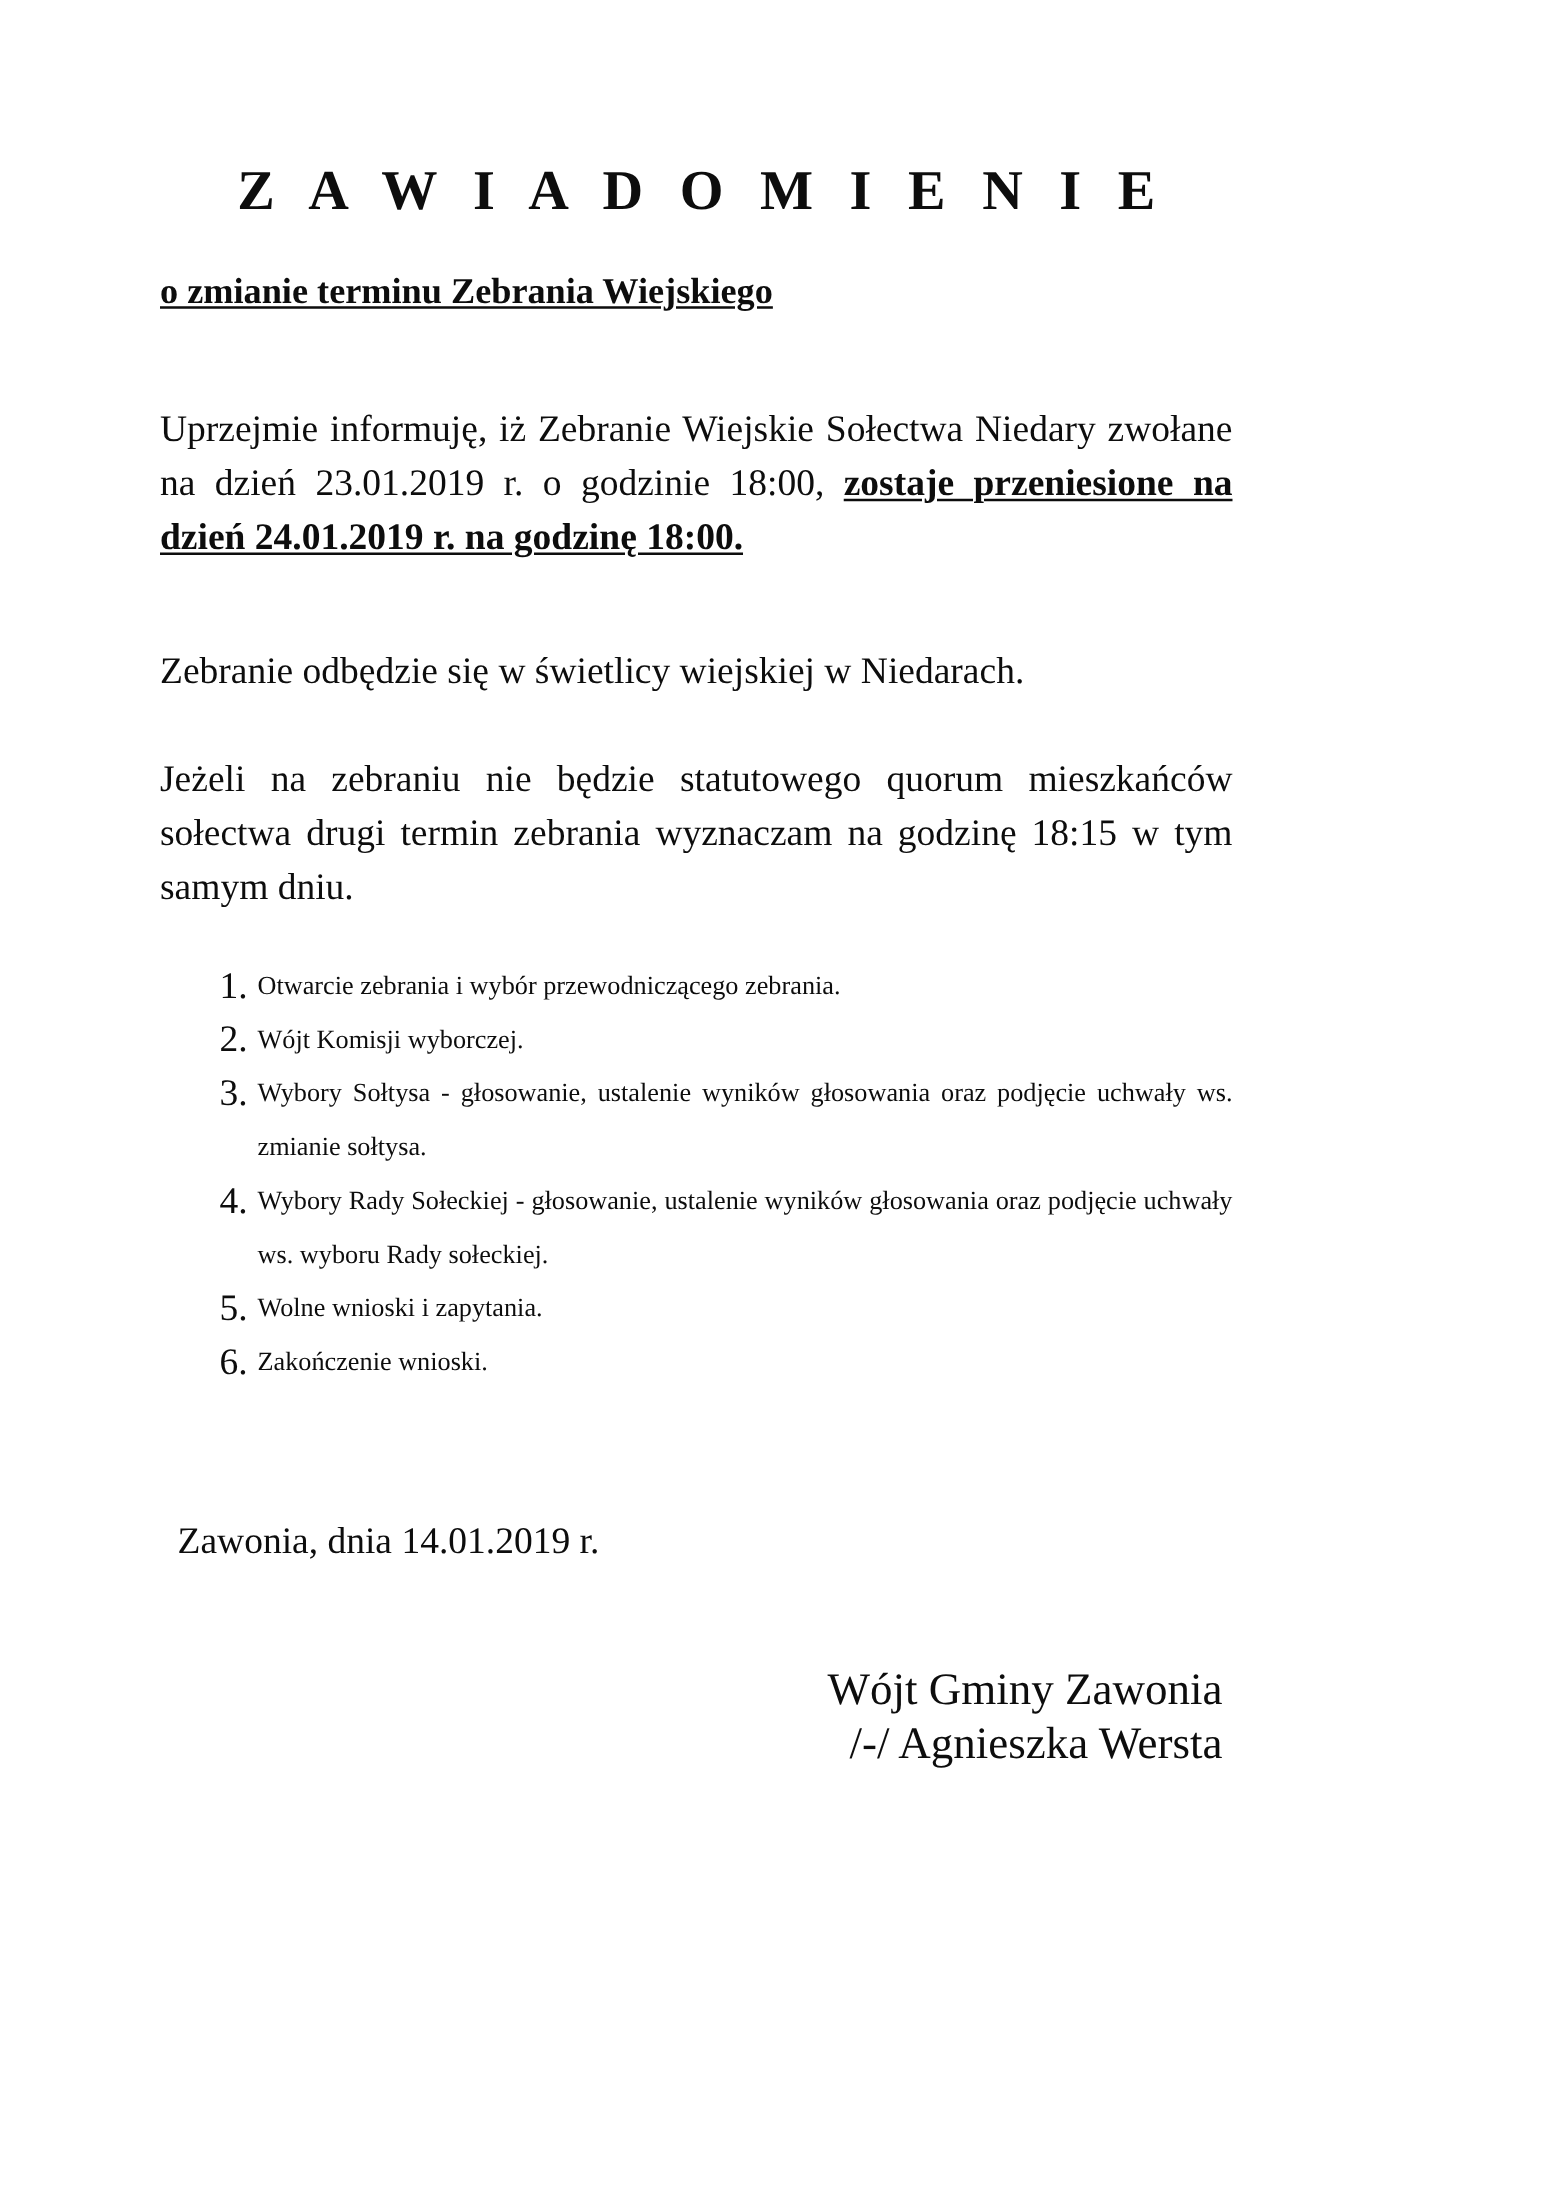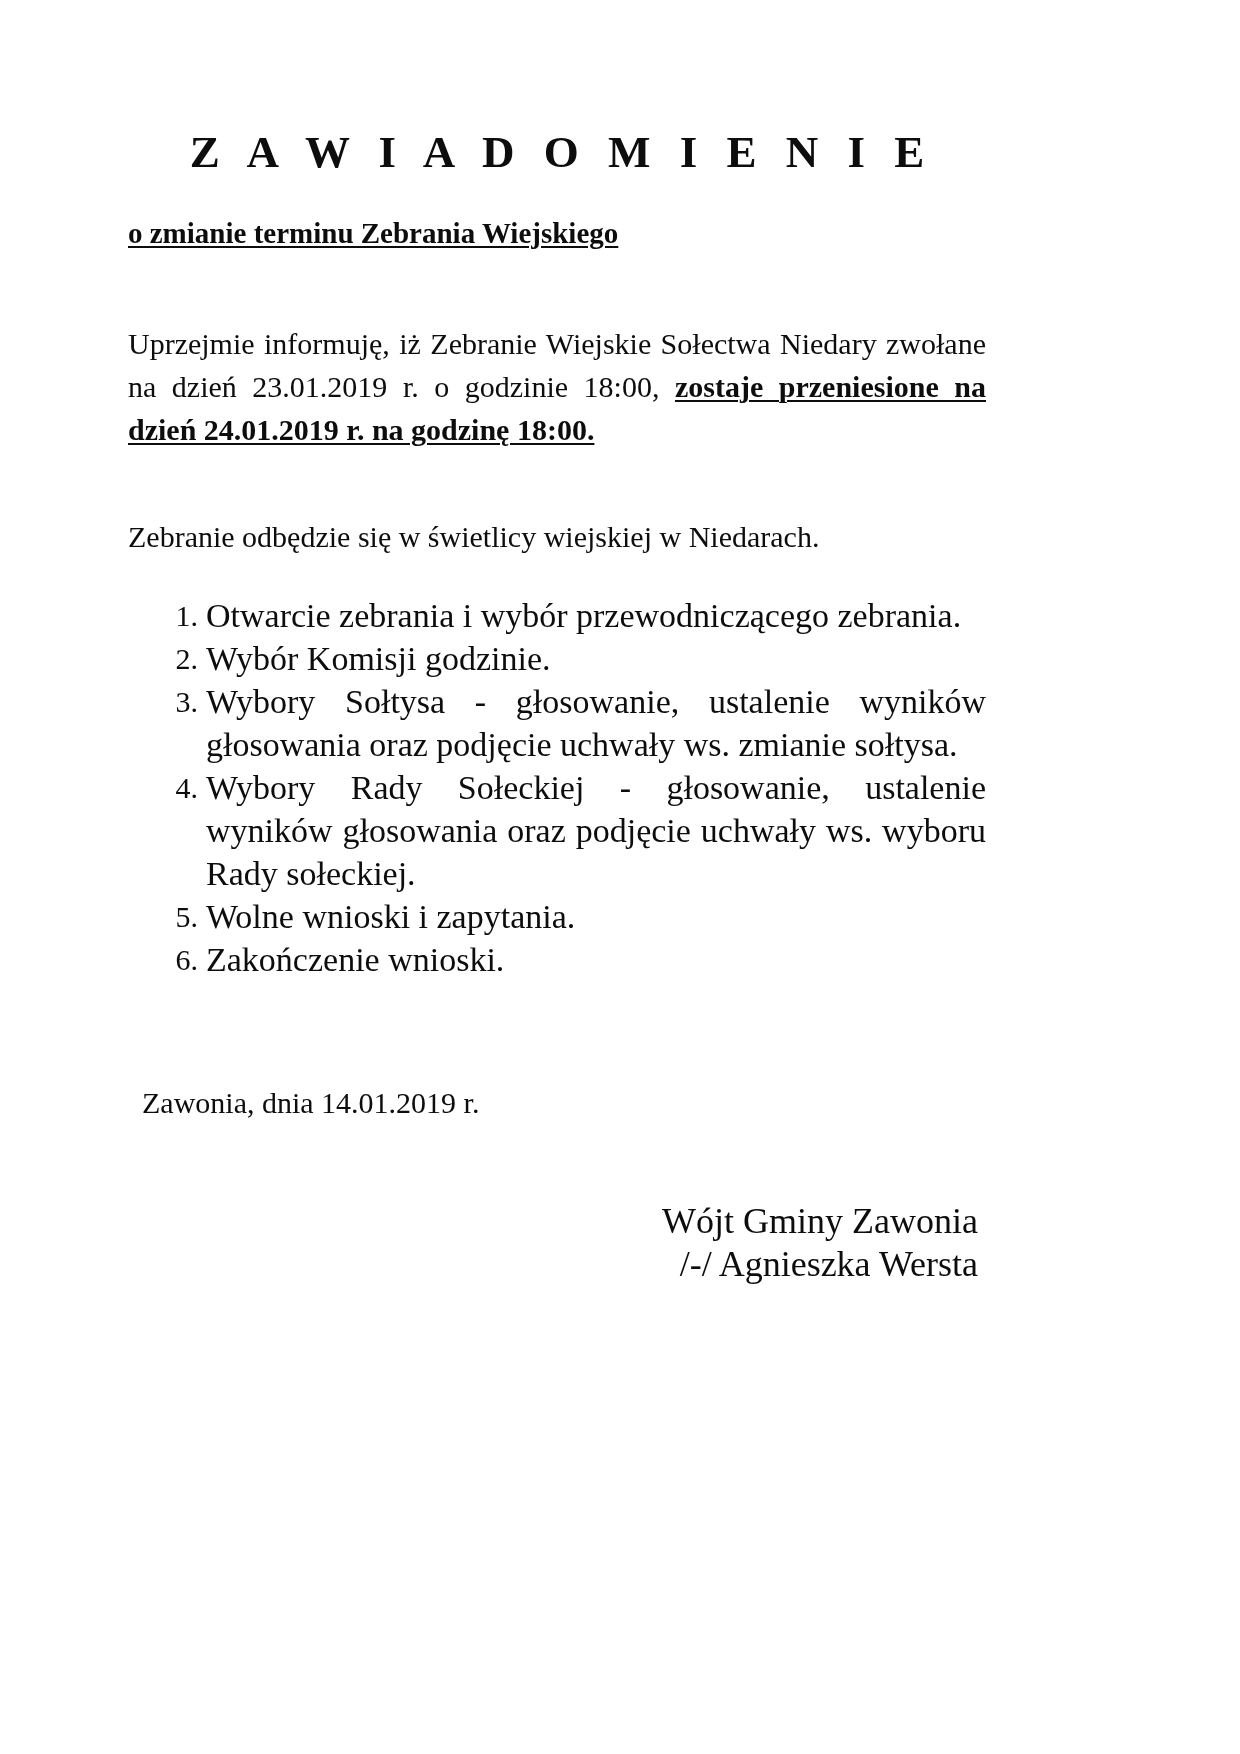--- a/index.html
+++ b/index.html
@@ -80,21 +80,21 @@
   
   .agenda {
     margin: 0;
     padding: 36px 0 0 0;
     list-style: none;
     counter-reset: agenda;
   }
   .agenda > li {
     position: relative;
     counter-increment: agenda;
-    font-size: 34px;
+    font-size: 21px;
     line-height: 43px;
     text-align: justify;
     text-justify: inter-word;
     padding-left: 78px;
     margin: 0;
   }
   .agenda > li::before {
     content: counter(agenda) ".";
     position: absolute;
     left: 36px;
@@ -135,25 +135,26 @@
       <span class="u">o zmianie terminu  Zebrania Wiejskiego</span>
     </h2>
 
     <p class="para first">
       <span>Uprzejmie informuję, iż Zebranie Wiejskie Sołectwa Niedary zwołane na dzień 23.01.2019 r. o godzinie 18:00,</span>
       <span class="bu">zostaje przeniesione na dzień 24.01.2019 r. na godzinę 18:00.</span>
     </p>
 
     <p class="para gap-lg">Zebranie odbędzie się w świetlicy wiejskiej w Niedarach.</p>
 
+    <p class="para gap-md">Jeżeli na zebraniu nie będzie statutowego quorum mieszkańców sołectwa drugi termin zebrania wyznaczam na godzinę 18:15 w tym samym dniu.</p>
 
 
     <ol class="agenda">
       <li>Otwarcie zebrania i wybór przewodniczącego zebrania.</li>
-      <li>Wybór Komisji godzinie.</li>
+      <li>Wójt Komisji wyborczej.</li>
       <li>Wybory Sołtysa - głosowanie, ustalenie wyników głosowania oraz podjęcie uchwały ws. zmianie sołtysa.</li>
       <li>Wybory Rady Sołeckiej - głosowanie, ustalenie wyników głosowania oraz podjęcie uchwały ws. wyboru Rady sołeckiej.</li>
       <li>Wolne wnioski i zapytania.</li>
       <li>Zakończenie wnioski.</li>
     </ol>
 
     <p class="place-date">Zawonia, dnia 14.01.2019 r.</p>
 
     <div class="signature">
       <div>Wójt Gminy Zawonia</div>

